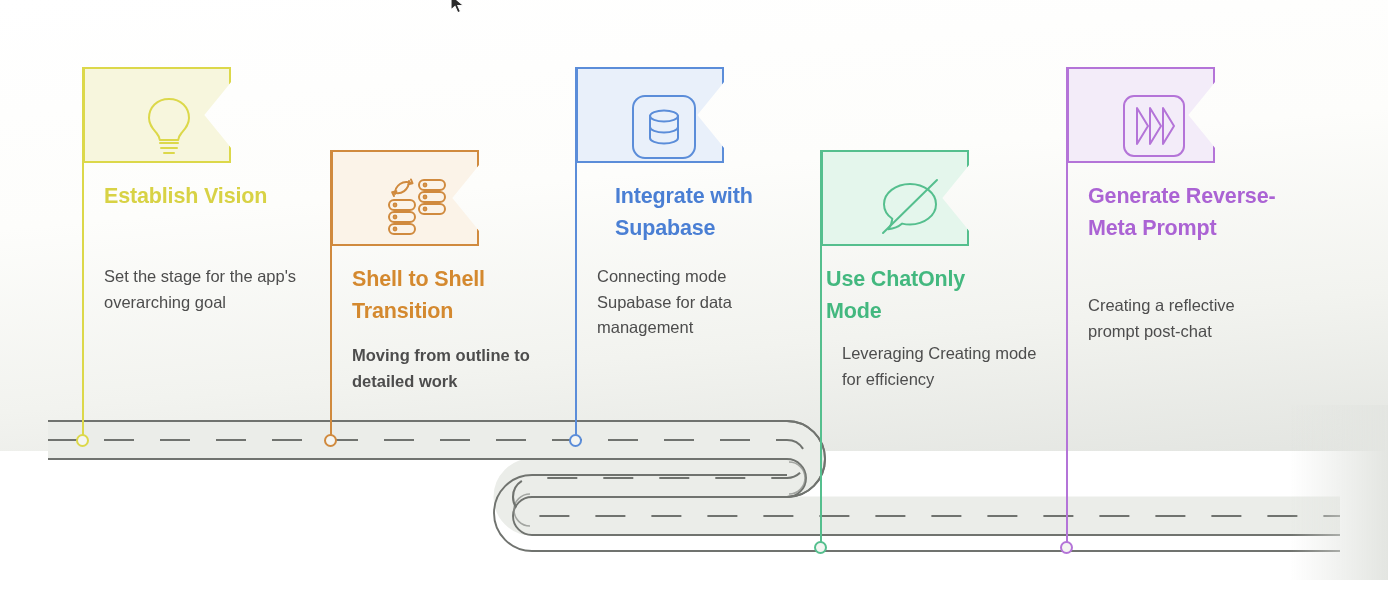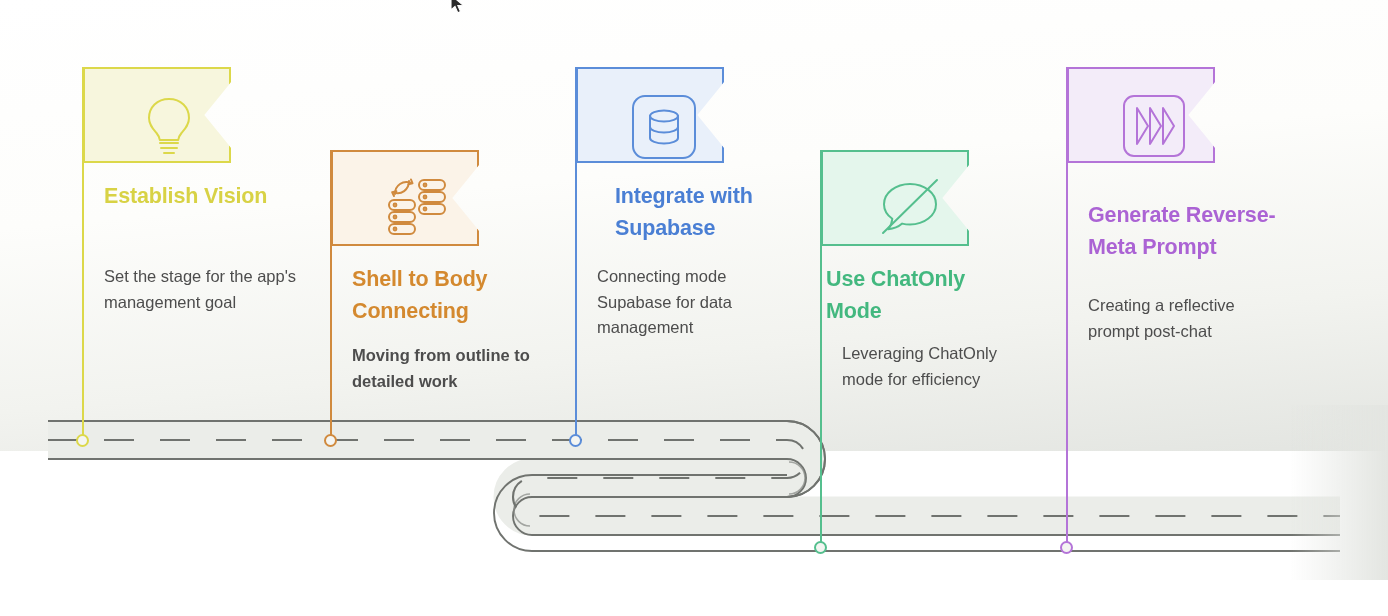--- a/index.html
+++ b/index.html
@@ -144,21 +144,21 @@
         <path d="M32 6 C20 6 12 14.5 12 25 C12 32 16 36 19.5 40 C21.5 42.4 22.5 44.4 22.8 47 L41.2 47 C41.5 44.4 42.5 42.4 44.5 40 C48 36 52 32 52 25 C52 14.5 44 6 32 6 Z"></path>
         <path d="M23 50 L41 50"></path>
                 <path d="M24 55 L40 55"></path>
         <path d="M27 60 L37 60"></path>
               </g>
             </svg>
           </span>
         </div>
     <div class="flag-stub" style="background:#dcd84a;"></div>
     <div class="title" style="color:#d8d245;top:113px;left:22px;">Establish Vision</div>
-    <div class="desc" style="top:197px;left:22px;">Set the stage for the app's management goal</div>
+    <div class="desc" style="top:197px;left:22px;">Set the stage for the app's overarching goal</div>
   </div>
       <div class="milestone" style="left: 330px; top: 150px;">
     <div class="pole" style="height:290px;background:#d08a3e;"></div>
     <div class="flag" style="background:#fbf3e8;">
       <div class="flag-inner" style="box-shadow: inset 0 0 0 2px #d08a3e;"></div>
     <span style="position: absolute; left: 28px; top: 14px;">
             <svg width="66" height="62" viewBox="0 0 66 62">
               <g fill="none" stroke="#d08a3e" stroke-width="2" stroke-linecap="round" stroke-linejoin="round">
         <rect x="34" y="4" width="26" height="10" rx="5"></rect>
         <rect x="34" y="16" width="26" height="10" rx="5"></rect>
@@ -174,21 +174,21 @@
                 <circle cx="10" cy="53" r="1.4"></circle>
         <path d="M10 18 C10 9 18 4 26 7"></path>
         <path d="M26 3.5 L27.5 7.4 L23.4 8.4"></path>
         <path d="M24 5 C24 14 16 19 9 16.5"></path>
         <path d="M9 20 L7.2 16.2 L11.4 15.2"></path>
               </g>
             </svg>
           </span>
         </div>
     <div class="flag-stub" style="background:#d08a3e;"></div>
-    <div class="title" style="color:#d4892f;top:113px;left:22px;">Shell to Body Connecting</div>
+    <div class="title" style="color:#d4892f;top:113px;left:22px;">Shell to Shell Transition</div>
     <div class="desc" style="top:193px;left:22px;font-weight:bold;">Moving from outline to detailed work</div>
   </div>
       <div class="milestone" style="left: 575px; top: 67px;">
     <div class="pole" style="height:373px;background:#5b8dd9;"></div>
     <div class="flag" style="background:#e9f0fa;">
       <div class="flag-inner" style="box-shadow: inset 0 0 0 2px #5b8dd9;"></div>
     <span style="position: absolute; left: 28px; top: 14px;">
             <svg width="68" height="68" viewBox="0 0 68 68">
               <g fill="none" stroke="#5b8dd9" stroke-width="2" stroke-linecap="round" stroke-linejoin="round">
         <rect x="3" y="3" width="62" height="62" rx="12"></rect>
@@ -211,39 +211,39 @@
             <svg width="70" height="62" viewBox="0 0 70 62">
               <g fill="none" stroke="#55bf8e" stroke-width="2" stroke-linecap="round" stroke-linejoin="round">
         <path d="M35 8 C20.6 8 9 17 9 28.2 C9 34 12.2 39.2 17.3 42.8 C17 46.8 15.4 50.4 13.2 53.2 C18.4 52.8 23.6 50.8 27.2 47.6 C29.7 48.2 32.3 48.5 35 48.5 C49.4 48.5 61 39.4 61 28.2 C61 17 49.4 8 35 8 Z"></path>
         <path d="M8 57 L62 4"></path>
               </g>
             </svg>
           </span>
         </div>
     <div class="flag-stub" style="background:#55bf8e;"></div>
     <div class="title" style="color:#43b87f;top:113px;left:6px;">Use ChatOnly Mode</div>
-    <div class="desc" style="top:191px;left:22px;">Leveraging ChatOnly mode for efficiency</div>
+    <div class="desc" style="top:191px;left:22px;">Leveraging Creating mode for efficiency</div>
   </div>
       <div class="milestone" style="left: 1066px; top: 67px;">
     <div class="pole" style="height:480px;background:#b474d8;"></div>
     <div class="flag" style="background:#f3ecf9;">
       <div class="flag-inner" style="box-shadow: inset 0 0 0 2px #b474d8;"></div>
     <span style="position: absolute; left: 28px; top: 14px;">
             <svg width="66" height="66" viewBox="0 0 66 66">
               <g fill="none" stroke="#b474d8" stroke-width="2" stroke-linecap="round" stroke-linejoin="round">
         <rect x="3" y="3" width="60" height="60" rx="10"></rect>
         <path d="M16 15 L16 51 L27 33 Z"></path>
         <path d="M29 15 L29 51 L40 33 Z"></path>
         <path d="M42 15 L42 51 L53 33 Z"></path>
               </g>
             </svg>
           </span>
         </div>
     <div class="flag-stub" style="background:#b474d8;"></div>
-    <div class="title" style="color:#ab63d4;top:113px;left:22px;margin-top:19px;">Generate Reverse-Meta Prompt</div>
+    <div class="title" style="color:#ab63d4;top:113px;left:22px;">Generate Reverse-Meta Prompt</div>
     <div class="desc" style="top:226px;left:22px;">Creating a reflective prompt post-chat</div>
   </div>
     </div>
 
   <div class="cursor-layer">
     <svg class="cursor" width="16" height="22" viewBox="0 0 16 22">
       <path d="M1 1 L1 16 L5 12.4 L7.8 18.8 L10.5 17.6 L7.8 11.4 L13 11.2 Z" fill="#2b2b2b" stroke="#ffffff" stroke-width="1.1"></path>
     </svg>
   </div>
 

